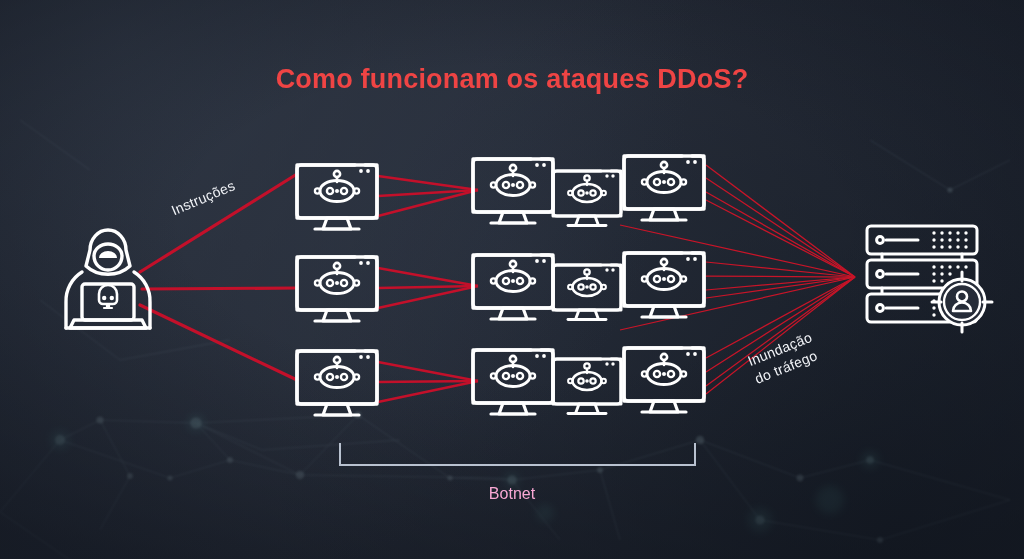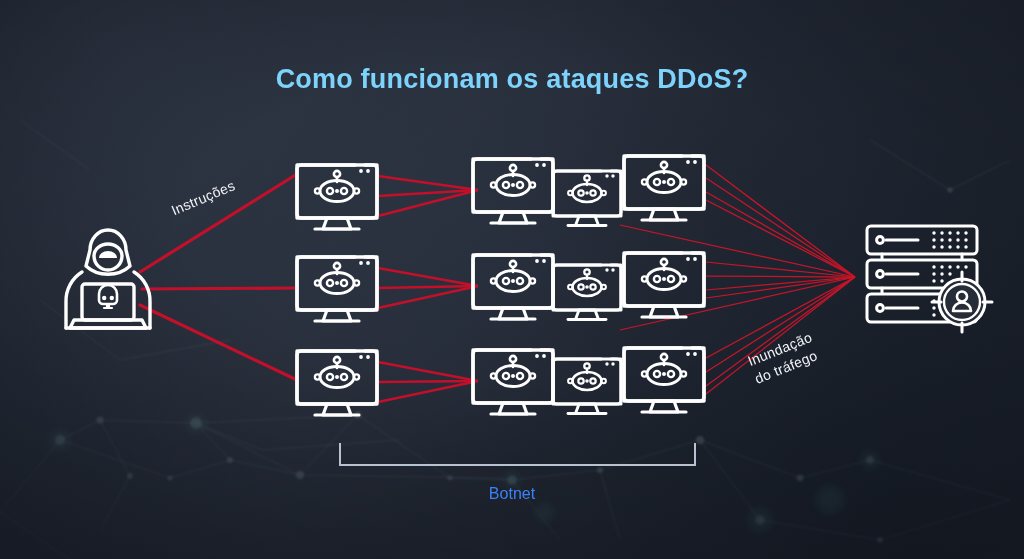--- a/index.html
+++ b/index.html
@@ -34,21 +34,21 @@
     inset: 0;
     background: radial-gradient(ellipse 80% 70% at 50% 40%, rgba(0,0,0,0) 40%, rgba(14,18,26,0.55) 100%);
   }
   
   .title {
     position: absolute;
     left: 0;
     right: 0;
     top: 64px;
     text-align: center;
-    color: #7dd3fc;
+    color: #ef4444;
     font-size: 27px;
     font-weight: 600;
     letter-spacing: 0.2px;
   }
   
   .diagram {
     position: absolute;
     inset: 0;
   }
   
@@ -74,21 +74,21 @@
     line-height: 1.35;
     white-space: normal;
     width: 110px;
   }
   #label-botnet {
     position: absolute;
     left: 0;
     right: 0;
     top: 485px;
     text-align: center;
-    color: #3b82f6;
+    color: #f9a8d4;
     font-size: 16px;
   }
 </style>
 </head>
 <body>
 
 <div id="stage">
 
   <div class="bg-base"></div>
 

